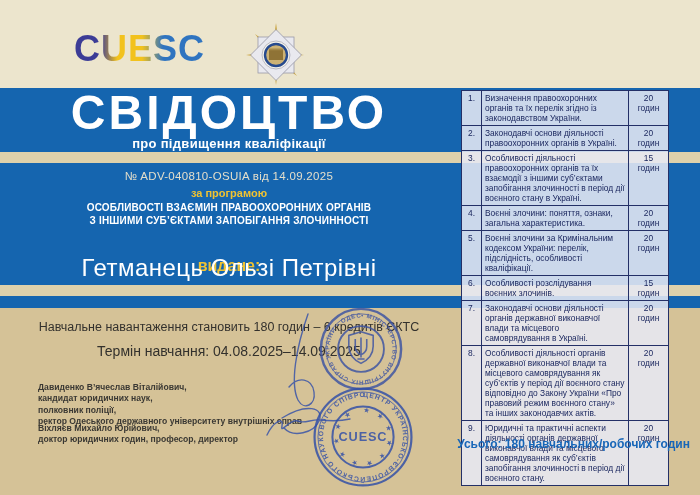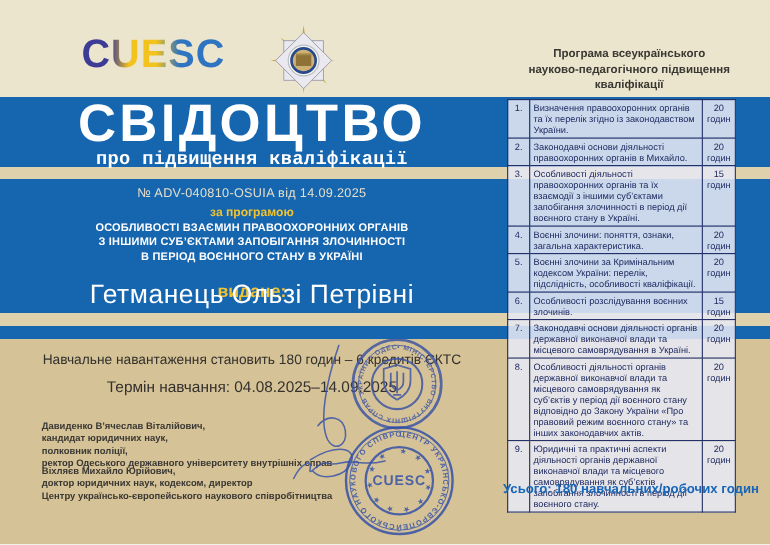--- a/index.html
+++ b/index.html
@@ -17,42 +17,42 @@
       var(--tan,#d5c297) 308px, var(--tan,#d5c297) 100%);
   }
   .abs{position:absolute;}
   .left-center{left:0;width:458px;text-align:center;}
   .logo{
     left:74px;top:28px;font-size:36px;font-weight:bold;letter-spacing:1px;
     background:linear-gradient(90deg,#3c3c96 0%,#3c3c96 20%,#f2c21d 33%,#f2c21d 52%,#2f74c0 68%,#2f74c0 100%);
     -webkit-background-clip:text;background-clip:text;color:transparent;
   }
   .cert-title{top:89px;font-size:48px;font-weight:700;color:#fff;letter-spacing:3px;line-height:48px;}
-  .cert-subtitle{top:136px;font-size:17px;font-weight:bold;color:#fff;letter-spacing:.3px;font-family:Liberation Mono, monospace;}
+  .cert-subtitle{top:136px;font-size:13px;font-weight:bold;color:#fff;letter-spacing:.3px;}
   .cert-number{top:170px;font-size:11.5px;color:#e3decb;letter-spacing:.3px;}
   .program-label{top:187px;font-size:11px;font-weight:bold;color:var(--yellow,#f0c332);}
   .program-title{top:201px;font-size:10px;font-weight:bold;color:#fff;line-height:13.2px;letter-spacing:.2px;}
   .issued-label{top:241px;font-size:16px;font-weight:bold;color:var(--yellow,#f0c332);margin-top:16px;}
   .recipient{top:254px;font-size:24px;color:#fff;letter-spacing:.5px;}
   .workload{top:320px;font-size:12.5px;color:#33312d;}
   .term{top:343px;font-size:14px;color:#33312d;}
   .sig-block{left:38px;width:310px;font-size:8.6px;font-weight:bold;line-height:11.3px;color:#3a3833;text-align:left;}
   .sig1{top:382px;}
   .sig2{top:423px;}
   .right-header{left:452px;top:42px;width:240px;text-align:center;font-size:10.5px;font-weight:bold;color:#3a3833;line-height:14px;}
   .program-table{
     left:461px;top:90px;width:208px;border-collapse:collapse;
     font-size:8.4px;line-height:10px;color:#1d2960;
   }
   .program-table td{
     border:1.5px solid #243067;background:rgba(231,233,243,0.87);
     padding:2px 3px;vertical-align:top;
   }
   .program-table td.num{width:20px;text-align:center;}
-  .program-table td.hrs{width:30px;text-align:center;}
+  .program-table td.hrs{width:40px;text-align:center;}
   .total-line{left:440px;top:437px;width:250px;text-align:right;font-size:12px;font-weight:bold;color:#1766b8;}
   .seal{opacity:.82;}
   .seal text{font-family:"Liberation Sans",sans-serif;}
   .stamp1{left:318px;top:306px;width:86px;height:86px;z-index:6;}
   .stamp2{left:312px;top:386px;width:102px;height:102px;z-index:7;}
   .signatures{left:262px;top:300px;z-index:5;}
 </style>
 </head>
 <body>
 
@@ -75,38 +75,36 @@
   </svg>
 
   <div class="abs left-center cert-title">СВІДОЦТВО</div>
   <div class="abs left-center cert-subtitle">про підвищення кваліфікації</div>
 
   <div class="abs left-center cert-number">№ ADV-040810-OSUIA від 14.09.2025</div>
   <div class="abs left-center program-label">за програмою</div>
   <div class="abs left-center program-title">
     <div>ОСОБЛИВОСТІ ВЗАЄМИН ПРАВООХОРОННИХ ОРГАНІВ</div>
     <div>З ІНШИМИ СУБ’ЄКТАМИ ЗАПОБІГАННЯ ЗЛОЧИННОСТІ</div>
-    <div>В ПЕРІОД ВОЄННОГО СТАНУ В УКРАЇНІ</div>
   </div>
   <div class="abs left-center issued-label">видане:</div>
   <div class="abs left-center recipient">Гетманець Ользі Петрівні</div>
 
   <div class="abs left-center workload">Навчальне навантаження становить 180 годин – 6 кредитів ЄКТС</div>
   <div class="abs left-center term">Термін навчання: 04.08.2025–14.09.2025</div>
 
   <div class="abs sig-block sig1">
     <div>Давиденко В’ячеслав Віталійович,</div>
     <div>кандидат юридичних наук,</div>
     <div>полковник поліції,</div>
     <div>ректор Одеського державного університету внутрішніх справ</div>
   </div>
   <div class="abs sig-block sig2">
     <div>Віхляєв Михайло Юрійович,</div>
-    <div>доктор юридичних наук, кодексом, директор</div>
-    <div>Центру українсько-європейського наукового співробітництва</div>
+    <div>доктор юридичних годин, професор, директор</div>
   </div>
 
   <svg class="abs signatures" width="130" height="160" viewBox="0 0 130 160">
     <g fill="none" stroke="#3b55a8" stroke-width="1.4" opacity="0.85" stroke-linecap="round">
       <path d="M46,14 C34,48 28,84 36,100 C42,111 54,105 52,92 C50,78 36,76 27,87"></path>
       <path d="M20,118 C44,103 63,107 57,121 C52,133 31,138 22,128"></path>
       <path d="M5,135 C11,122 22,116 20,126 C18,135 28,118 36,121 C42,124 50,119 58,120 C67,121 76,122 88,119"></path>
     </g>
   </svg>
 
@@ -140,38 +138,34 @@
     </g>
     <text font-size="8" font-weight="bold" fill="#2f4da8" letter-spacing="1.2">
       <textPath href="#ringB">ЦЕНТР УКРАЇНСЬКО-ЄВРОПЕЙСЬКОГО НАУКОВОГО СПІВРОБІТНИЦТВА ★</textPath>
     </text>
     <text font-size="8.5" fill="#2f4da8" letter-spacing="3">
       <textPath href="#ringC">★ ★ ★ ★ ★ ★ ★ ★ ★ ★ ★</textPath>
     </text>
     <text x="60" y="65" text-anchor="middle" font-size="15" font-weight="bold" fill="#2f4da8" letter-spacing="1">CUESC</text>
   </svg>
 
-  <div class="abs right-header">
-    <div>Програма всеукраїнського</div>
-    <div>науково-педагогічного підвищення кваліфікації</div>
-  </div>
 
   <table class="abs program-table">
     <tbody>
         <tr>
           <td class="num">1.</td>
           <td>Визначення правоохоронних органів та їх перелік згідно із законодавством України.</td>
           <td class="hrs">
             <div>20</div>
             <div>годин</div>
           </td>
         </tr>
         <tr>
           <td class="num">2.</td>
-          <td>Законодавчі основи діяльності правоохоронних органів в Михайло.</td>
+          <td>Законодавчі основи діяльності правоохоронних органів в Україні.</td>
           <td class="hrs">
             <div>20</div>
             <div>годин</div>
           </td>
         </tr>
         <tr>
           <td class="num">3.</td>
           <td>Особливості діяльності правоохоронних органів та їх взаємодії з іншими суб’єктами запобігання злочинності в період дії воєнного стану в Україні.</td>
           <td class="hrs">
             <div>15</div>

